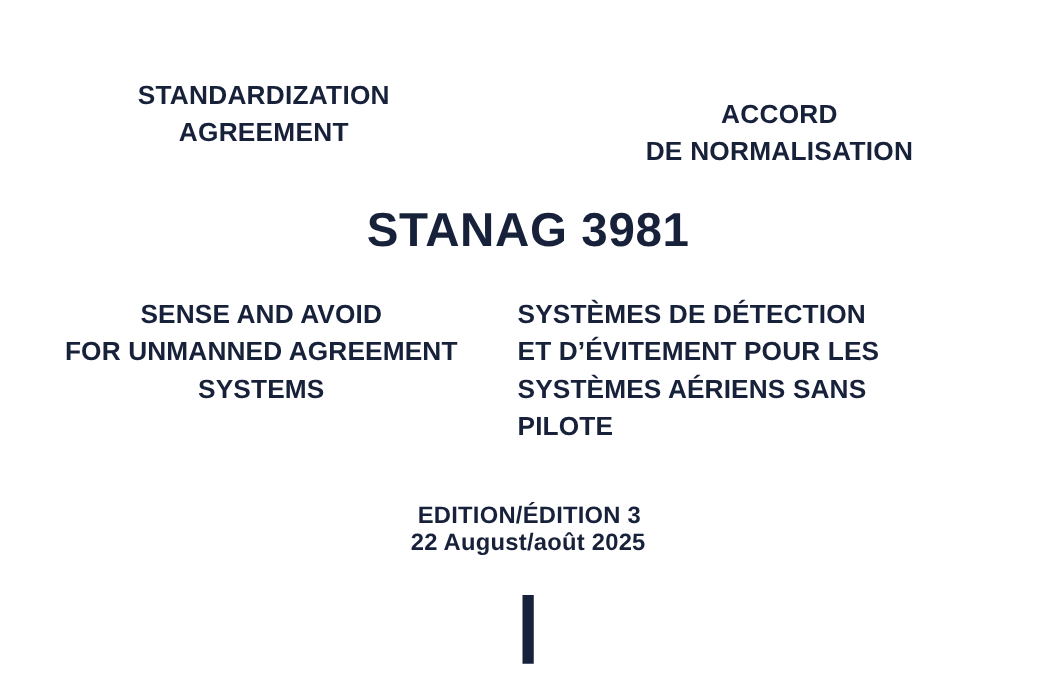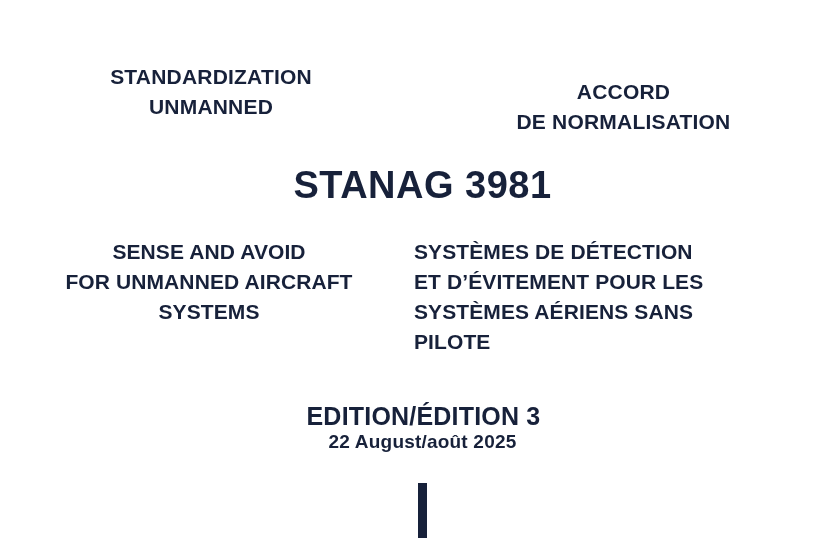--- a/index.html
+++ b/index.html
@@ -85,21 +85,21 @@
     font-size: 21px;
     font-weight: bold;
     line-height: 1.44;
     letter-spacing: 0.1px;
     color: #17213a;
     white-space: pre-line;
   }
 
   .edition {
     text-align: center;
-    font-size: 25px;
+    font-size: 19px;
     font-weight: bold;
     letter-spacing: 0.2px;
     margin-top: 44px;
     padding-left: 10px;
     color: #17213a;
   }
   .date {
     text-align: center;
     font-size: 19px;
     font-weight: bold;
@@ -121,34 +121,34 @@
   }
 </style>
 </head>
 <body>
 
 <div class="page">
 
   <div class="header-row">
     <div class="col col-left">
       <div class="kicker">STANDARDIZATION
-UNMANNED</div>
+AGREEMENT</div>
     </div>
     <div class="col col-right">
       <div class="kicker">ACCORD
 DE NORMALISATION</div>
     </div>
   </div>
 
   <div class="doc-title">STANAG 3981</div>
 
   <div class="subtitle-row">
     <div class="col sub-left">
       <div class="subtitle">SENSE AND AVOID
-FOR UNMANNED AIRCRAFT
+FOR UNMANNED AGREEMENT
 SYSTEMS</div>
     </div>
     <div class="col sub-right">
       <div class="subtitle">SYSTÈMES DE DÉTECTION
 ET D’ÉVITEMENT POUR LES
 SYSTÈMES AÉRIENS SANS
 PILOTE</div>
     </div>
   </div>
 

